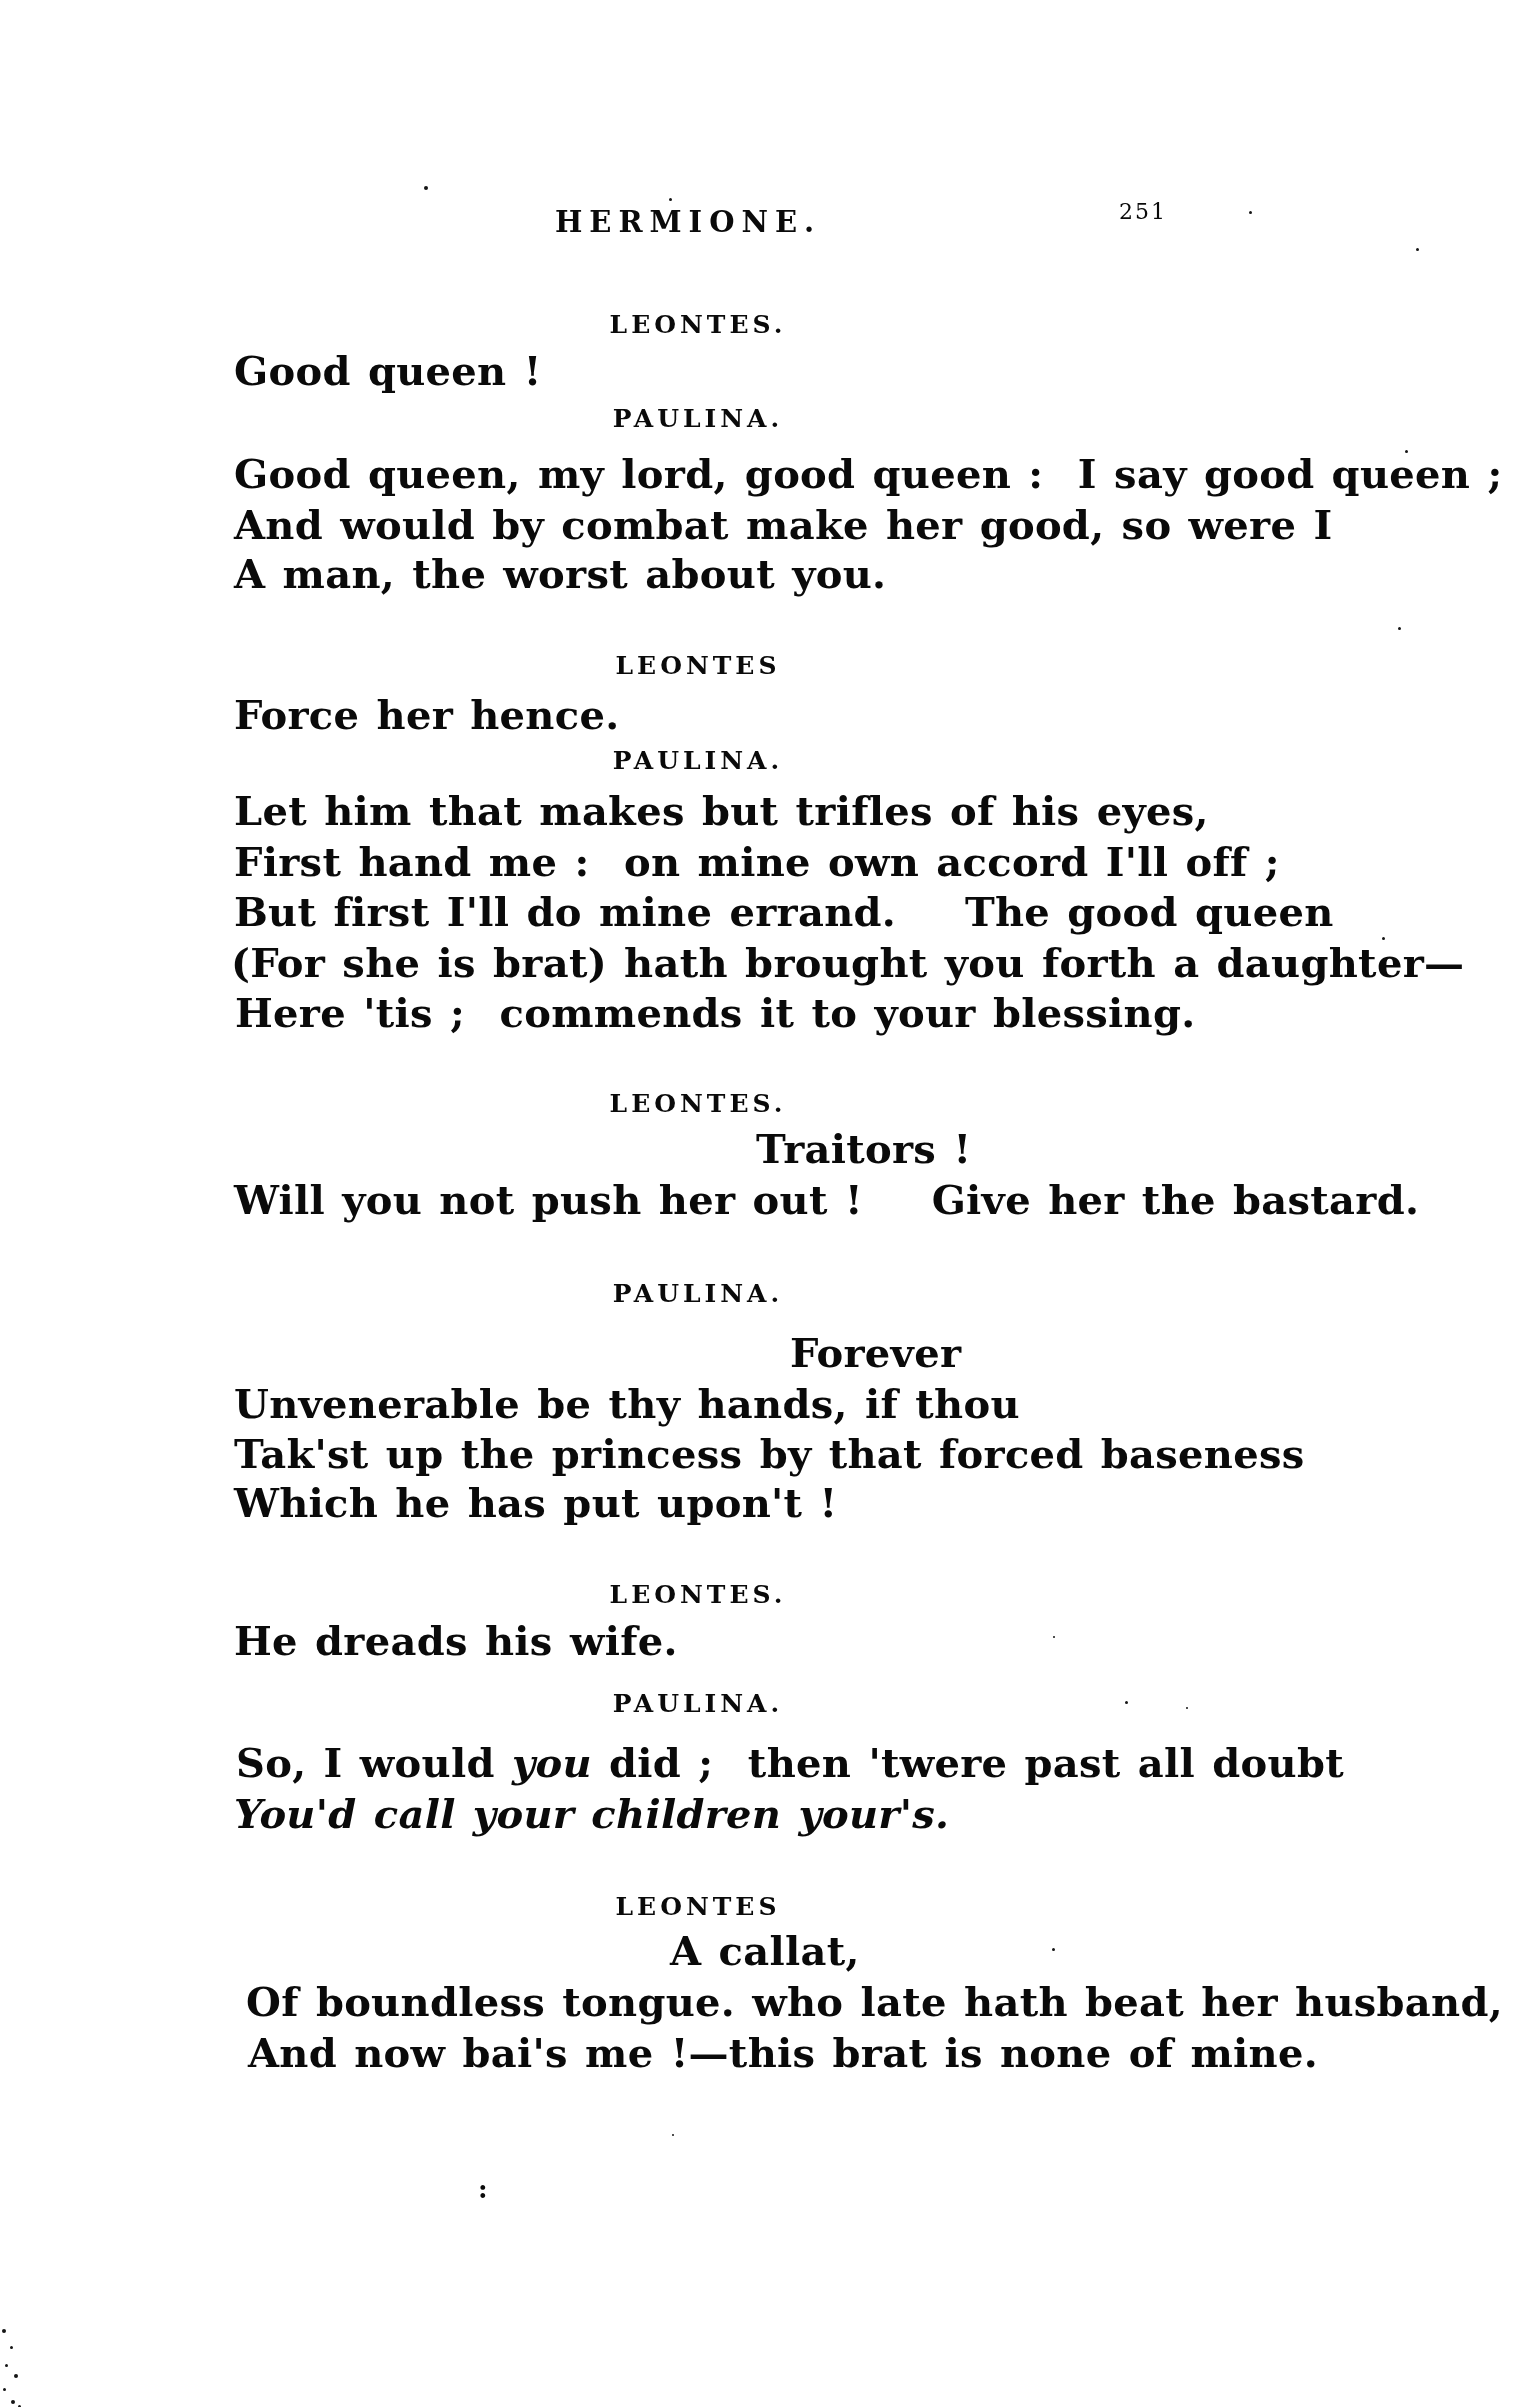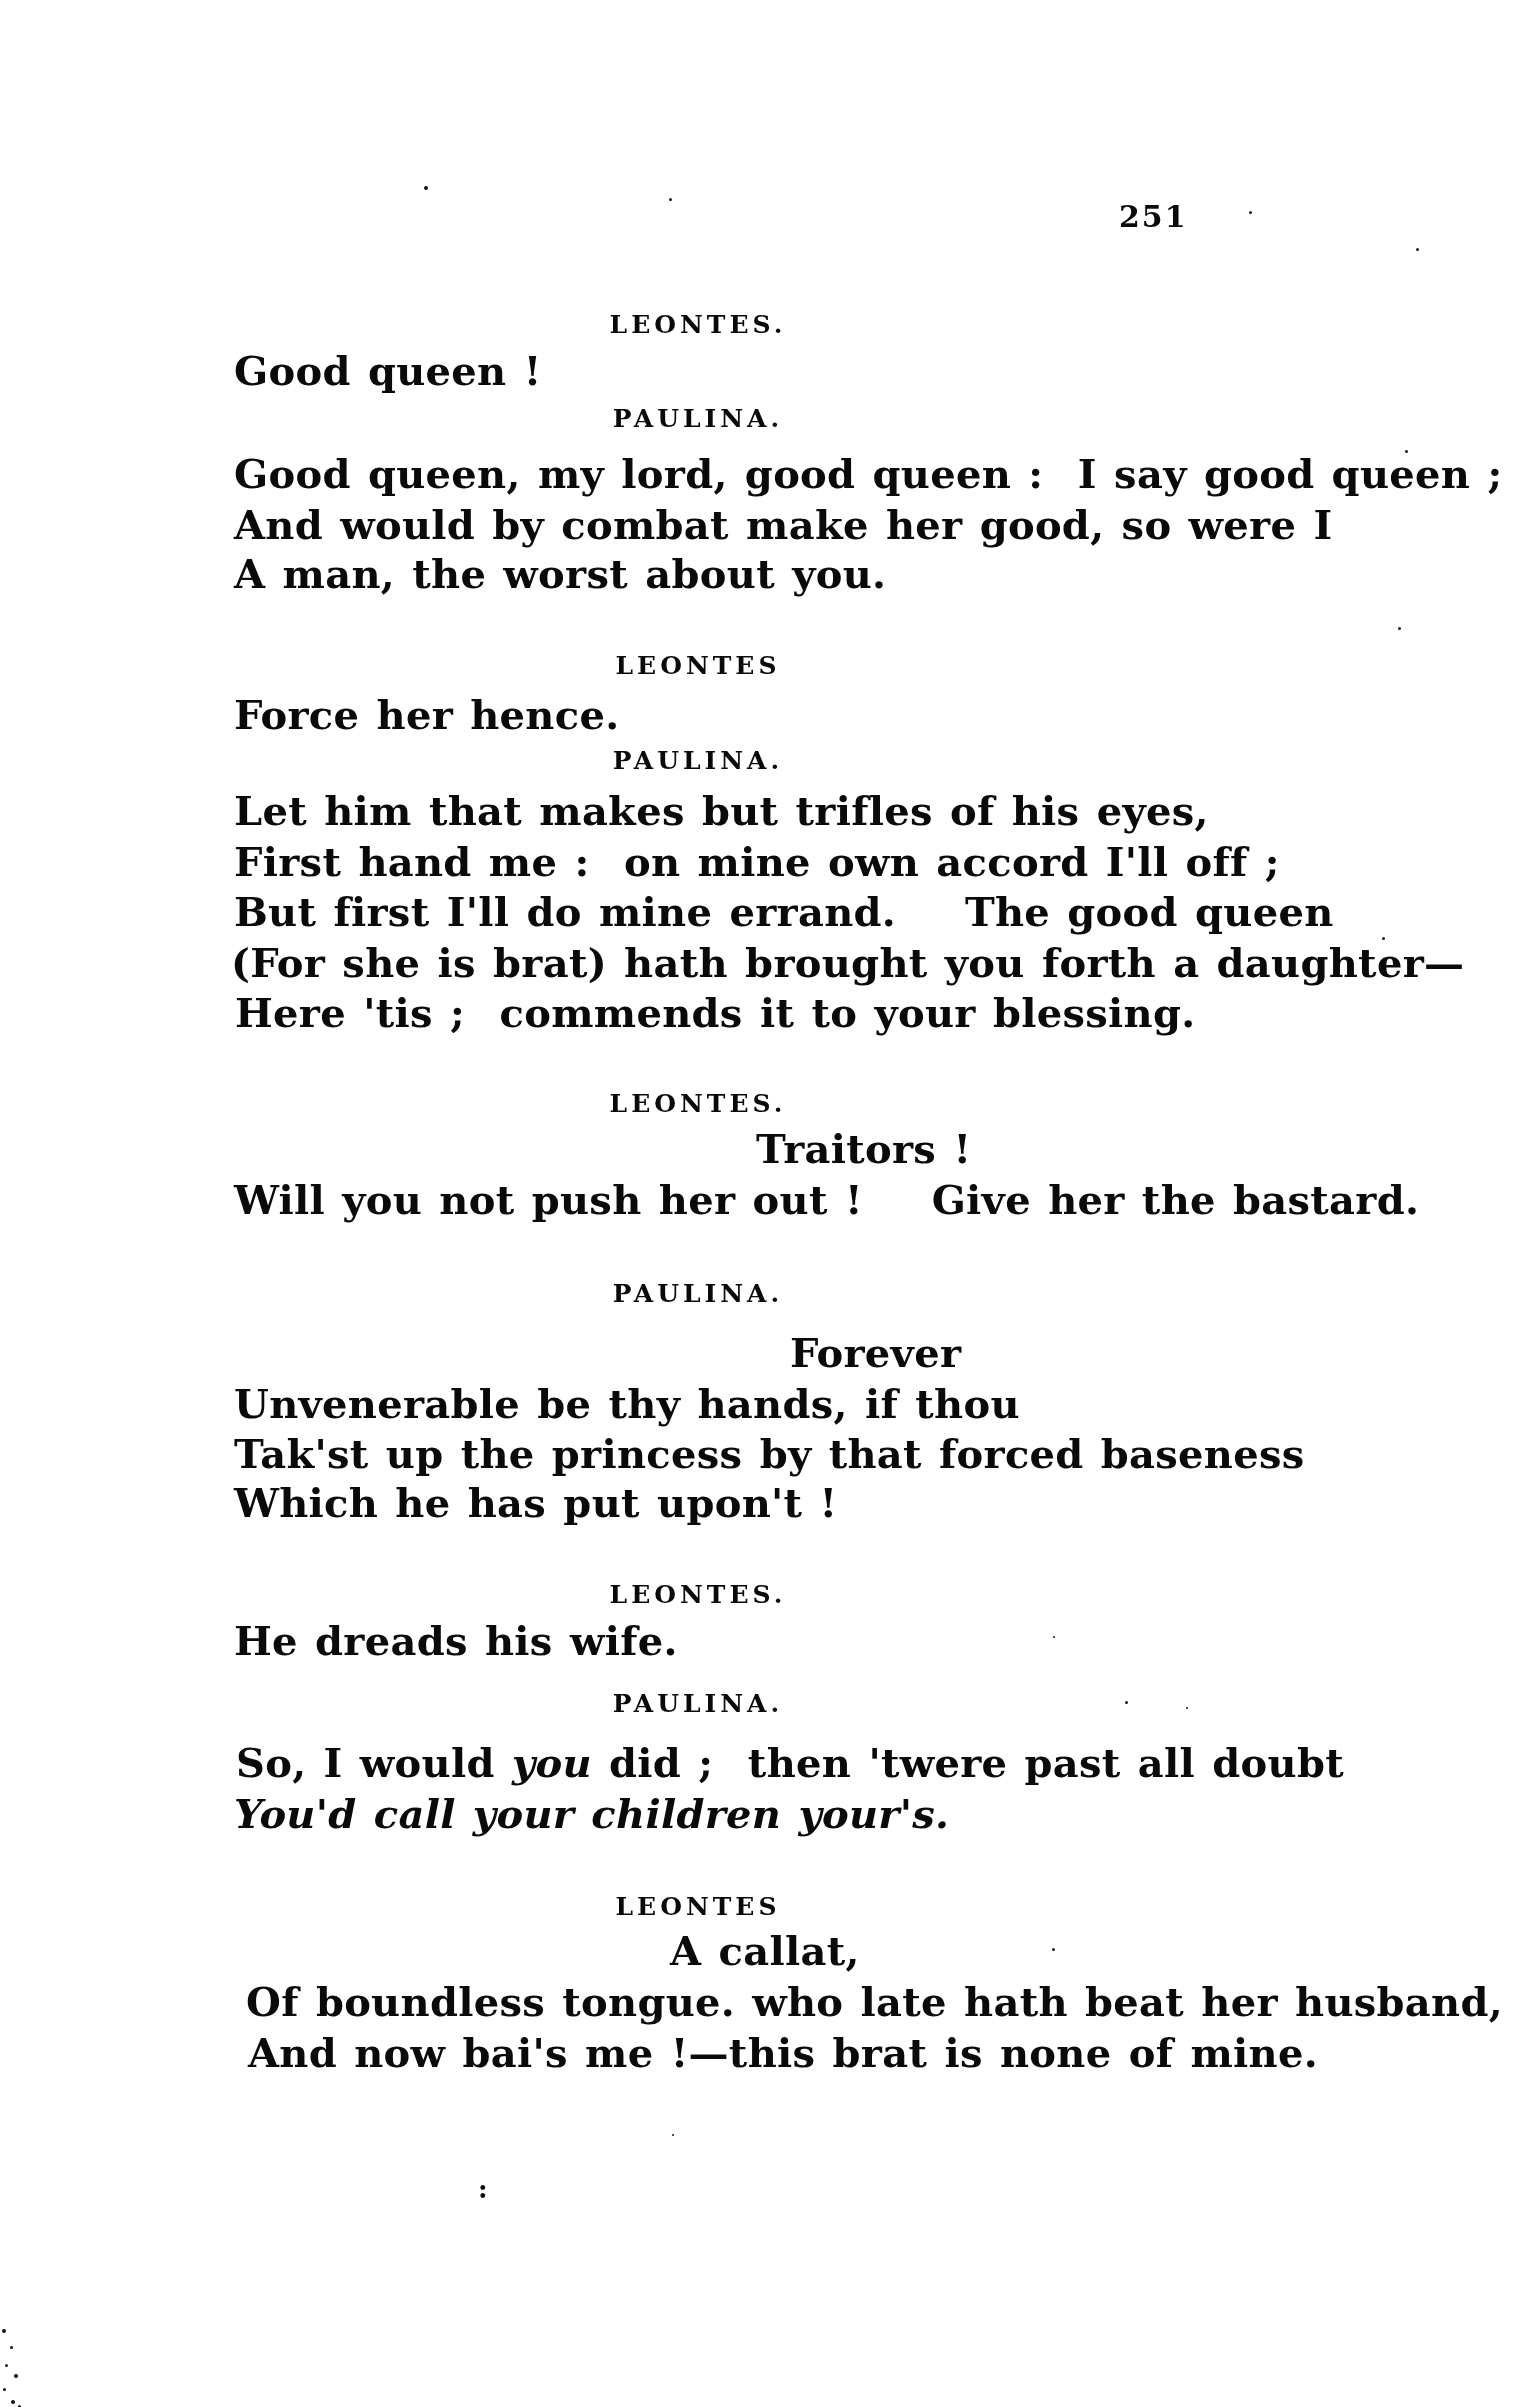--- a/index.html
+++ b/index.html
@@ -25,22 +25,22 @@
     text-align: center;
     font-size: 29px;
     font-weight: bold;
     letter-spacing: 7px;
     white-space: pre;
   }
   .page-number {
     position: absolute;
     top: 199px;
     left: 1119px;
-    font-size: 30px;
-    font-weight: bold;
+    font-size: 22px;
+    font-weight: normal;
     letter-spacing: 2px;
   }
   
   .speaker {
     position: absolute;
     left: 0;
     width: 1396px;
     text-align: center;
     font-size: 25px;
     font-weight: bold;
@@ -69,20 +69,21 @@
     left: 478px;
     font-size: 26px;
     font-weight: bold;
   }
 </style>
 </head>
 <body>
 
 <div class="page">
 
+  <div class="running-title">HERMIONE.</div>
   <div class="page-number">251</div>
 
   <div class="speaker" style="top:310px;">LEONTES.</div>
   <div class="line" style="top:347px; left:234px;">Good queen !</div>
 
   <div class="speaker" style="top:404px;">PAULINA.</div>
   <div class="line" style="top:501px; left:234px;">And would by combat make her good, so were I</div>
   <div class="line" style="top:450px; left:234px;">Good queen, my lord, good queen :  I say good queen ;</div>
   <div class="line" style="top:550px; left:234px;">A man, the worst about you.</div>
 

